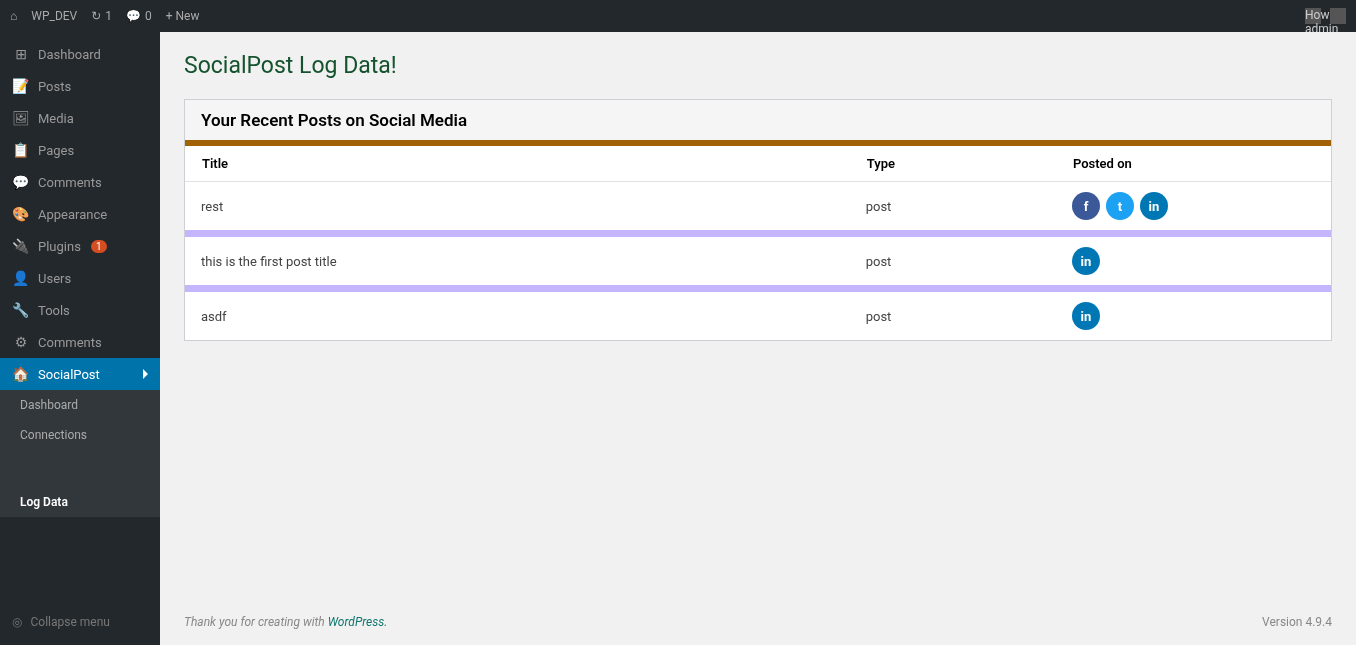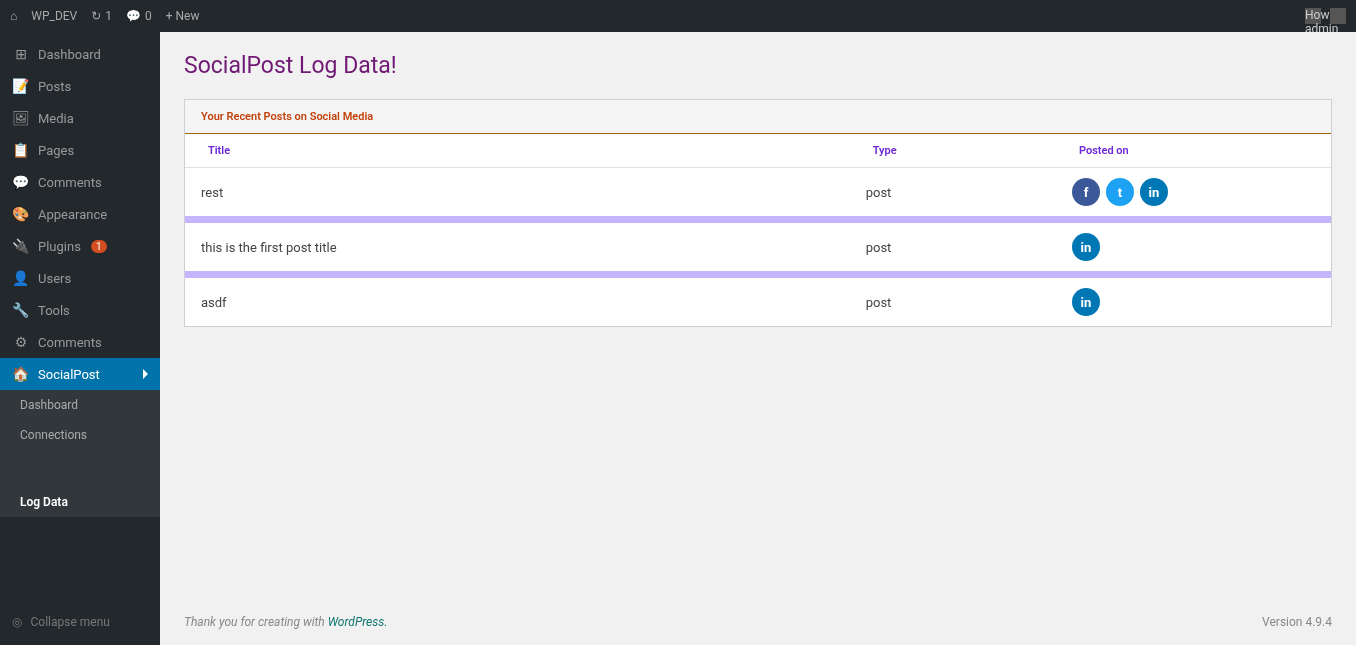--- a/index.html
+++ b/index.html
@@ -90,50 +90,50 @@
     .main-content {
       flex: 1;
       padding: 20px 24px;
       background: #f1f1f1;
       overflow-y: auto;
     }
 
     .page-title {
       font-size: 23px;
       font-weight: 400;
-      color: #701a75;
+      color: #14532d;
       margin-bottom: 20px;
     }
 
     
     .card {
       background: #fff;
       border: 1px solid #ccd0d4;
     }
     .card-header {
       background: #f5f5f5;
-      border-bottom: 1px solid #a16207;
+      border-bottom: 6px solid #a16207;
       padding: 10px 16px;
       font-weight: 600;
-      font-size: 11px;
-      color: #c2410c;
+      font-size: 17px;
+      color: #000000;
     }
 
     
     table {
       width: 100%;
       border-collapse: collapse;
     }
     thead tr { border-bottom: 1px solid #e1e1e1; }
     th {
       text-align: left;
-      padding: 10px 23px;
+      padding: 10px 17px;
       font-weight: 600;
-      font-size: 11px;
-      color: #6d28d9;
+      font-size: 13px;
+      color: #000000;
       background: #fff;
     }
     td {
       padding: 10px 16px;
       border-bottom: 7px solid #c4b5fd;
       font-size: 13px;
       color: #444;
       vertical-align: middle;
     }
     tr:last-child td { border-bottom: none; }

